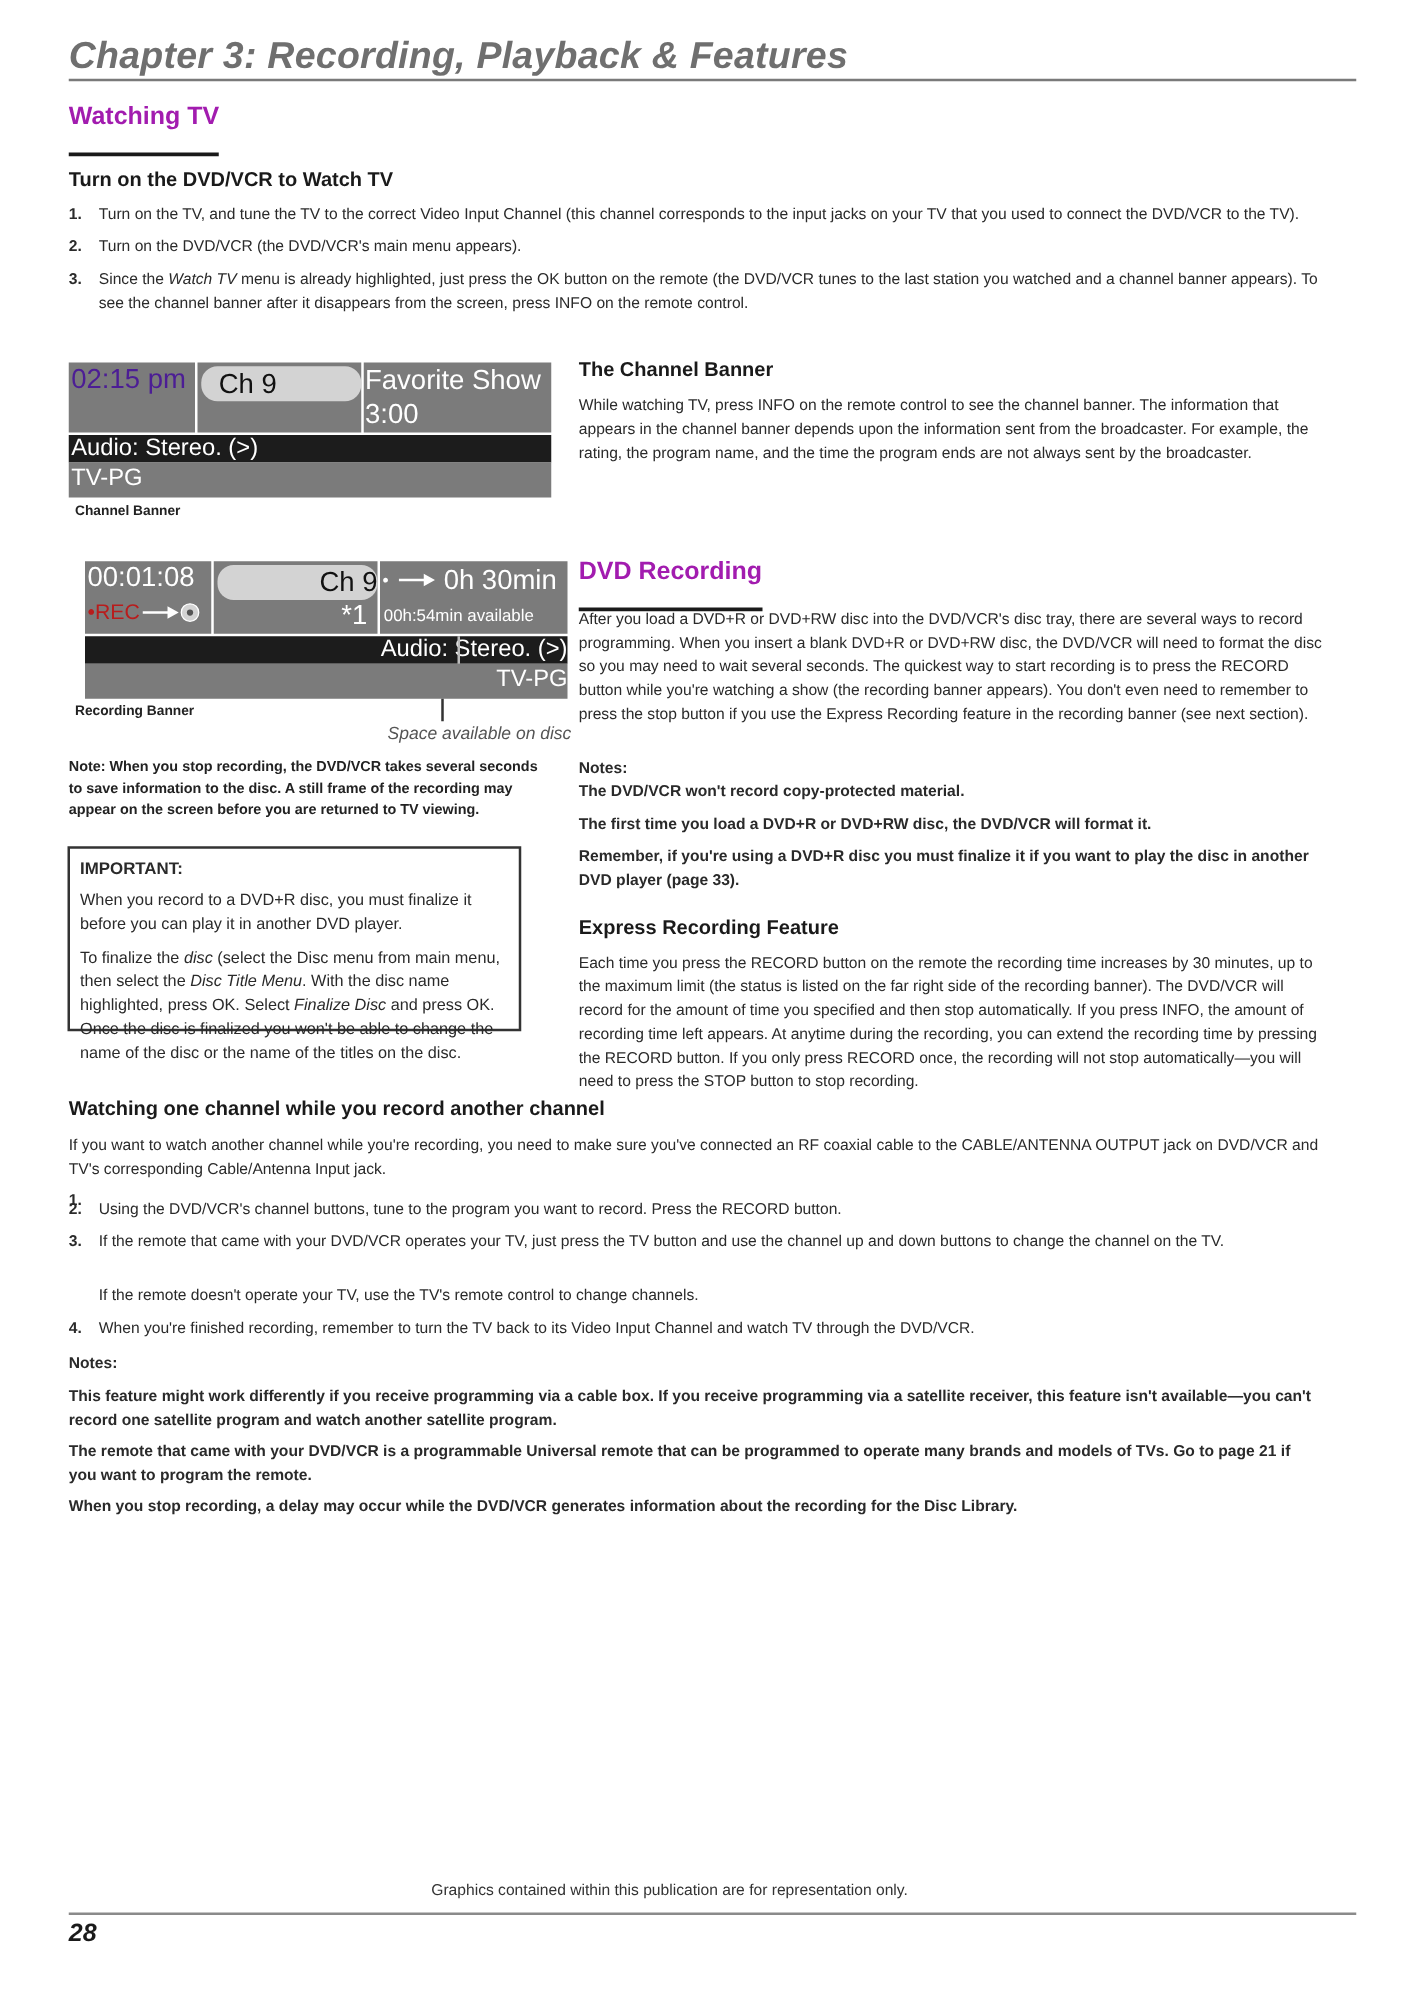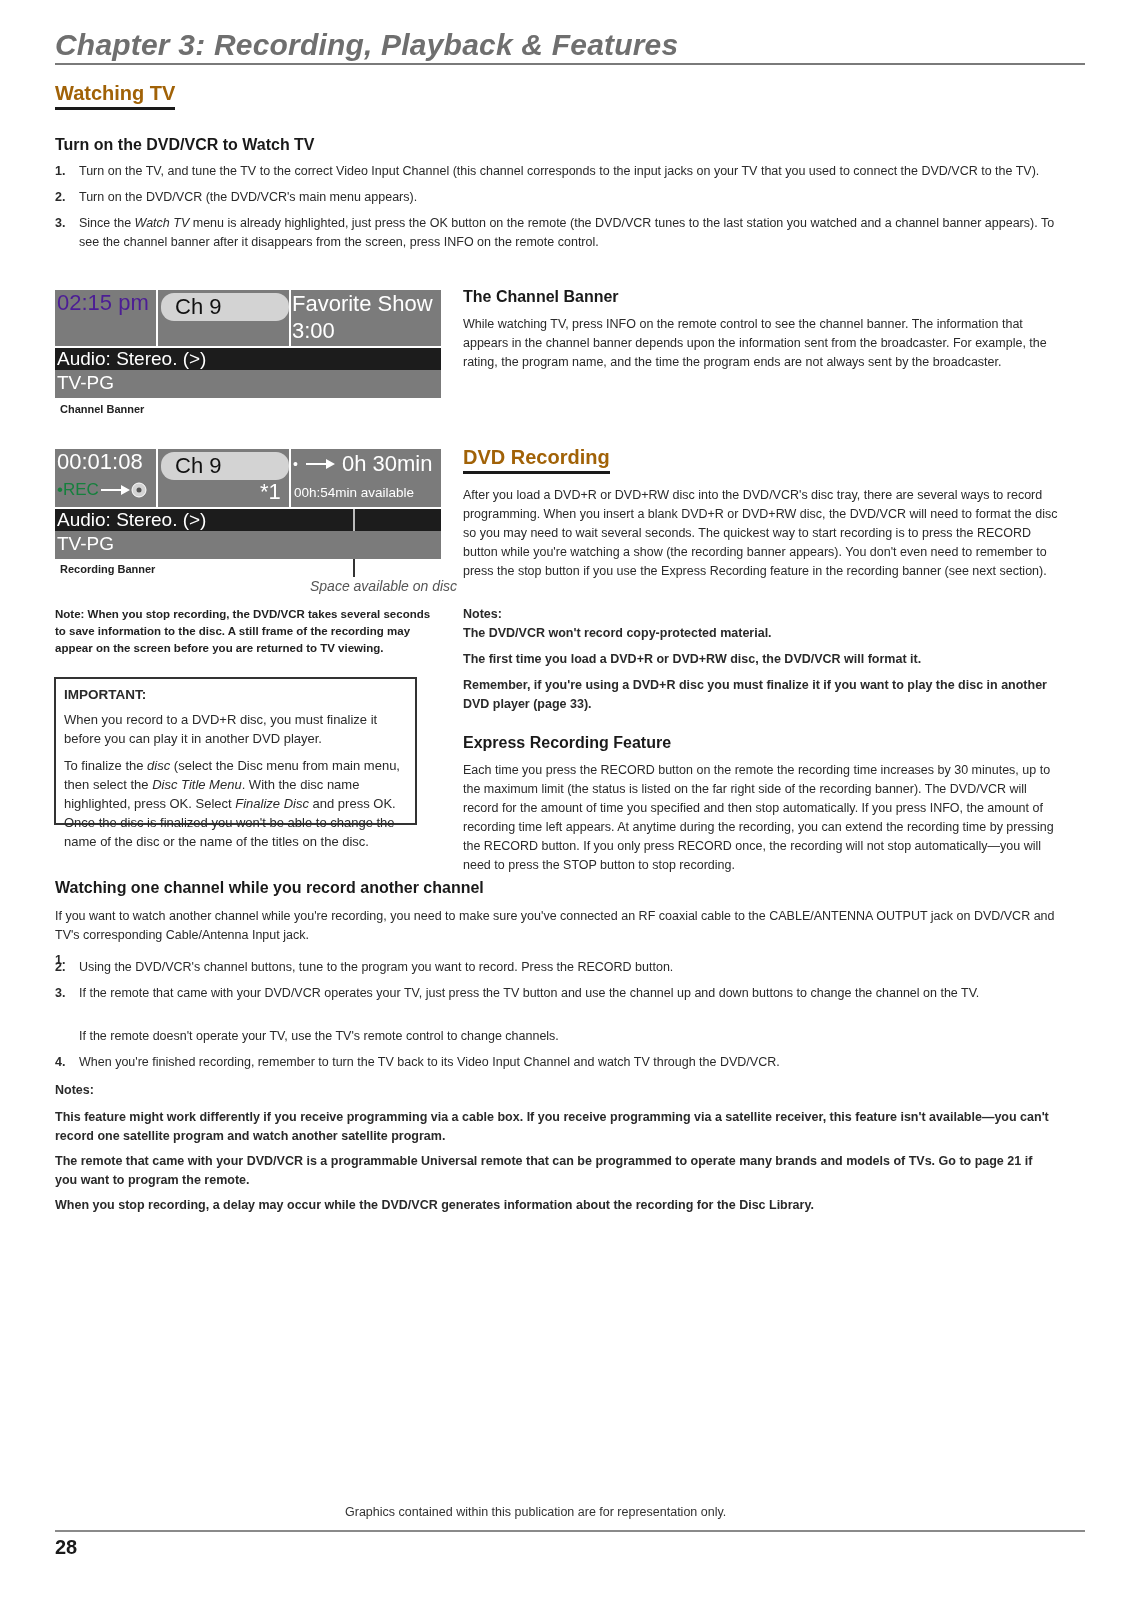--- a/index.html
+++ b/index.html
@@ -1,20 +1,20 @@
 <!DOCTYPE html>
 <html><head>
 <meta charset="utf-8">
 <style>
   html,body{margin:0;padding:0;background:#fff;}
   body{width:1132px;height:1600px;position:relative;overflow:hidden;font-family:"Liberation Sans",sans-serif;color:#222;}
   .abs{position:absolute;}
   .chapter{left:55px;top:28px;font-size:30px;font-weight:bold;font-style:italic;color:#6f6f6f;letter-spacing:0.2px;}
   .chapter-rule{left:55px;top:63px;width:1030px;height:2px;background:#7a7a7a;}
-  .h1{font-size:20px;font-weight:bold;color:#a16207;border-bottom:3px solid #1a1a1a;padding-bottom:2px;display:inline-block;}
+  .h1{font-size:20px;font-weight:bold;color:#a21caf;border-bottom:3px solid #1a1a1a;padding-bottom:17px;display:inline-block;}
   .h2{font-size:16px;font-weight:bold;color:#1a1a1a;}
   .p{font-size:12.5px;line-height:19px;color:#2a2a2a;}
   .bold{font-weight:bold;}
   ol.steps{list-style:none;margin:0;padding:0;}
   ol.steps li{position:relative;padding-left:24px;font-size:12.5px;line-height:19px;color:#2a2a2a;margin-bottom:7px;}
   ol.steps li .num{position:absolute;left:0;top:0;font-weight:bold;}
   .cell{position:absolute;background:#7b7b7b;}
   .pill{position:absolute;background:#d3d3d3;border-radius:13px;color:#111;font-size:22px;padding-left:14px;box-sizing:border-box;}
   .darkrow{position:absolute;background:#1c1c1c;color:#fff;font-size:19px;padding-left:2px;box-sizing:border-box;}
   .greyrow{position:absolute;background:#7b7b7b;color:#fff;font-size:19px;padding-left:2px;box-sizing:border-box;}
@@ -48,26 +48,26 @@
   <div class="abs" style="left:237px;top:0;color:#fff;font-size:22px;line-height:27px;">Favorite Show</div>
   <div class="abs" style="left:237px;top:27px;color:#fff;font-size:22px;line-height:27px;">3:00</div>
   <div class="darkrow" style="left:0;top:58px;width:386px;height:22px;line-height:22px;">Audio: Stereo. (&gt;)</div>
   <div class="greyrow" style="left:0;top:80px;width:386px;height:28px;line-height:26px;">TV-PG</div>
 </div>
 <div class="abs caption" style="left:60px;top:403px;">Channel Banner</div>
 
 <div class="abs h2" style="left:463px;top:288px;">The Channel Banner</div>
 <div class="abs p" style="left:463px;top:315px;width:595px;">While watching TV, press INFO on the remote control to see the channel banner. The information that appears in the channel banner depends upon the information sent from the broadcaster. For example, the rating, the program name, and the time the program ends are not always sent by the broadcaster.</div>
 
-<div class="abs" style="left:55px;top:449px;width:386px;height:112px;">
+<div class="abs" style="left:68px;top:449px;width:386px;height:112px;text-align:right;">
   <div class="cell" style="left:0;top:0;width:101px;height:58px;"></div>
   <div class="cell" style="left:103px;top:0;width:131px;height:58px;"></div>
   <div class="cell" style="left:236px;top:0;width:150px;height:58px;"></div>
   <div class="abs" style="left:2px;top:0;color:#fff;font-size:22px;">00:01:08</div>
-  <div class="abs" style="left:2px;top:31px;color:#15803d;font-size:17px;display:flex;align-items:center;">
+  <div class="abs" style="left:2px;top:31px;color:#b91c1c;font-size:17px;display:flex;align-items:center;">
     <span>•REC</span>
     <svg width="30" height="12" viewBox="0 0 30 12" style="margin-left:2px;">
         <path d="M0 5h20v-4l9 5-9 5v-4H0z" fill="#fff"></path>
       </svg>
     <svg width="16" height="16" viewBox="0 0 16 16">
         <circle cx="8" cy="8" r="7" fill="#d3d3d3" stroke="#fff" stroke-width="1"></circle>
         <circle cx="8" cy="8" r="2.5" fill="#555"></circle>
       </svg>
   </div>
   <div class="pill" style="left:106px;top:3px;width:128px;height:28px;line-height:27px;">Ch 9</div>
@@ -115,14 +115,14 @@
   <li><span class="num">2.</span><span>Using the DVD/VCR's channel buttons, tune to the program you want to record. Press the RECORD button.</span></li>
   <li><span class="num">3.</span><span>If the remote that came with your DVD/VCR operates your TV, just press the TV button and use the channel up and down buttons to change the channel on the TV.</span><div style="margin-top:24px;">If the remote doesn't operate your TV, use the TV's remote control to change channels.</div></li>
   <li><span class="num">4.</span><span>When you're finished recording, remember to turn the TV back to its Video Input Channel and watch TV through the DVD/VCR.</span></li>
 </ol>
 <div class="abs p bold" style="left:55px;top:1081px;">Notes:</div>
 <div class="abs p bold" style="left:55px;top:1108px;width:1000px;">This feature might work differently if you receive programming via a cable box. If you receive programming via a satellite receiver, this feature isn't available—you can't record one satellite program and watch another satellite program.</div>
 <div class="abs p bold" style="left:55px;top:1152px;width:1000px;">The remote that came with your DVD/VCR is a programmable Universal remote that can be programmed to operate many brands and models of TVs. Go to page 21 if you want to program the remote.</div>
 <div class="abs p bold" style="left:55px;top:1196px;width:1000px;">When you stop recording, a delay may occur while the DVD/VCR generates information about the recording for the Disc Library.</div>
 
 <div class="abs footer-rule"></div>
-<div class="abs" style="left:55px;top:1536px;font-size:20px;font-weight:bold;color:#1a1a1a;">28</div>
+<div class="abs" style="left:55px;top:1536px;font-size:20px;font-weight:bold;font-style:italic;color:#1a1a1a;">28</div>
 <div class="abs" style="left:345px;top:1506px;font-size:12.5px;color:#333;top:1505px;">Graphics contained within this publication are for representation only.</div>
 
 </body></html>

